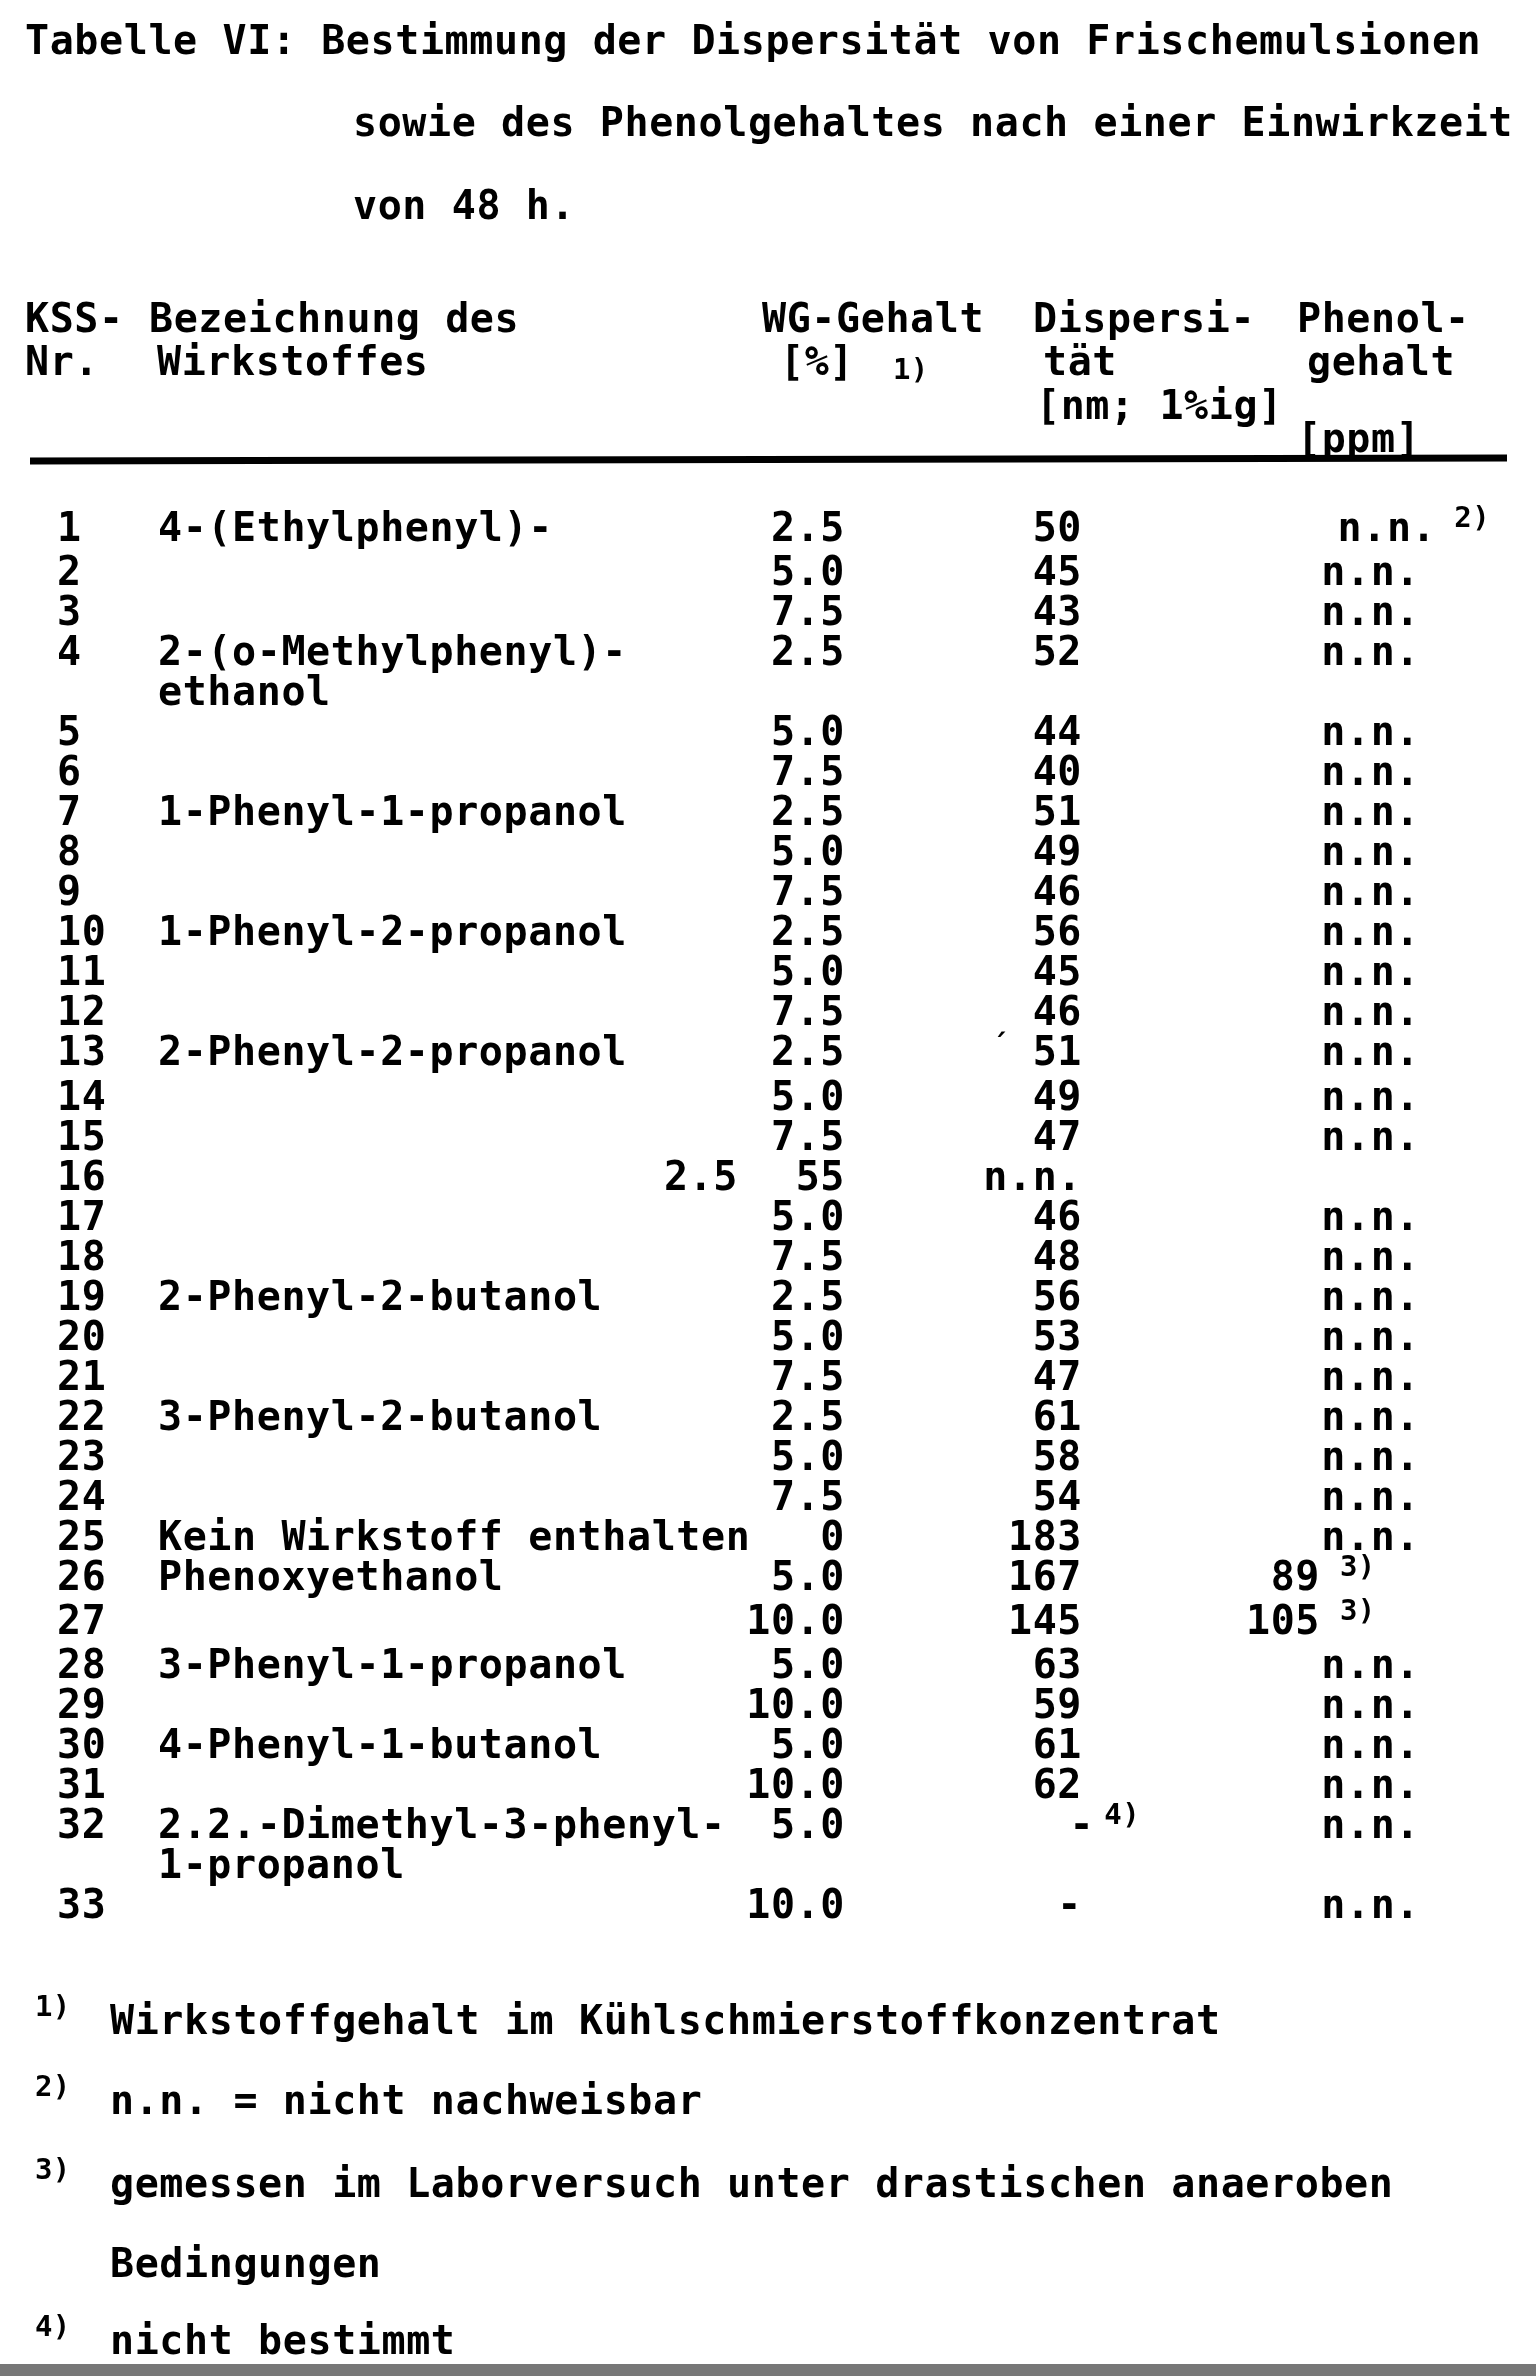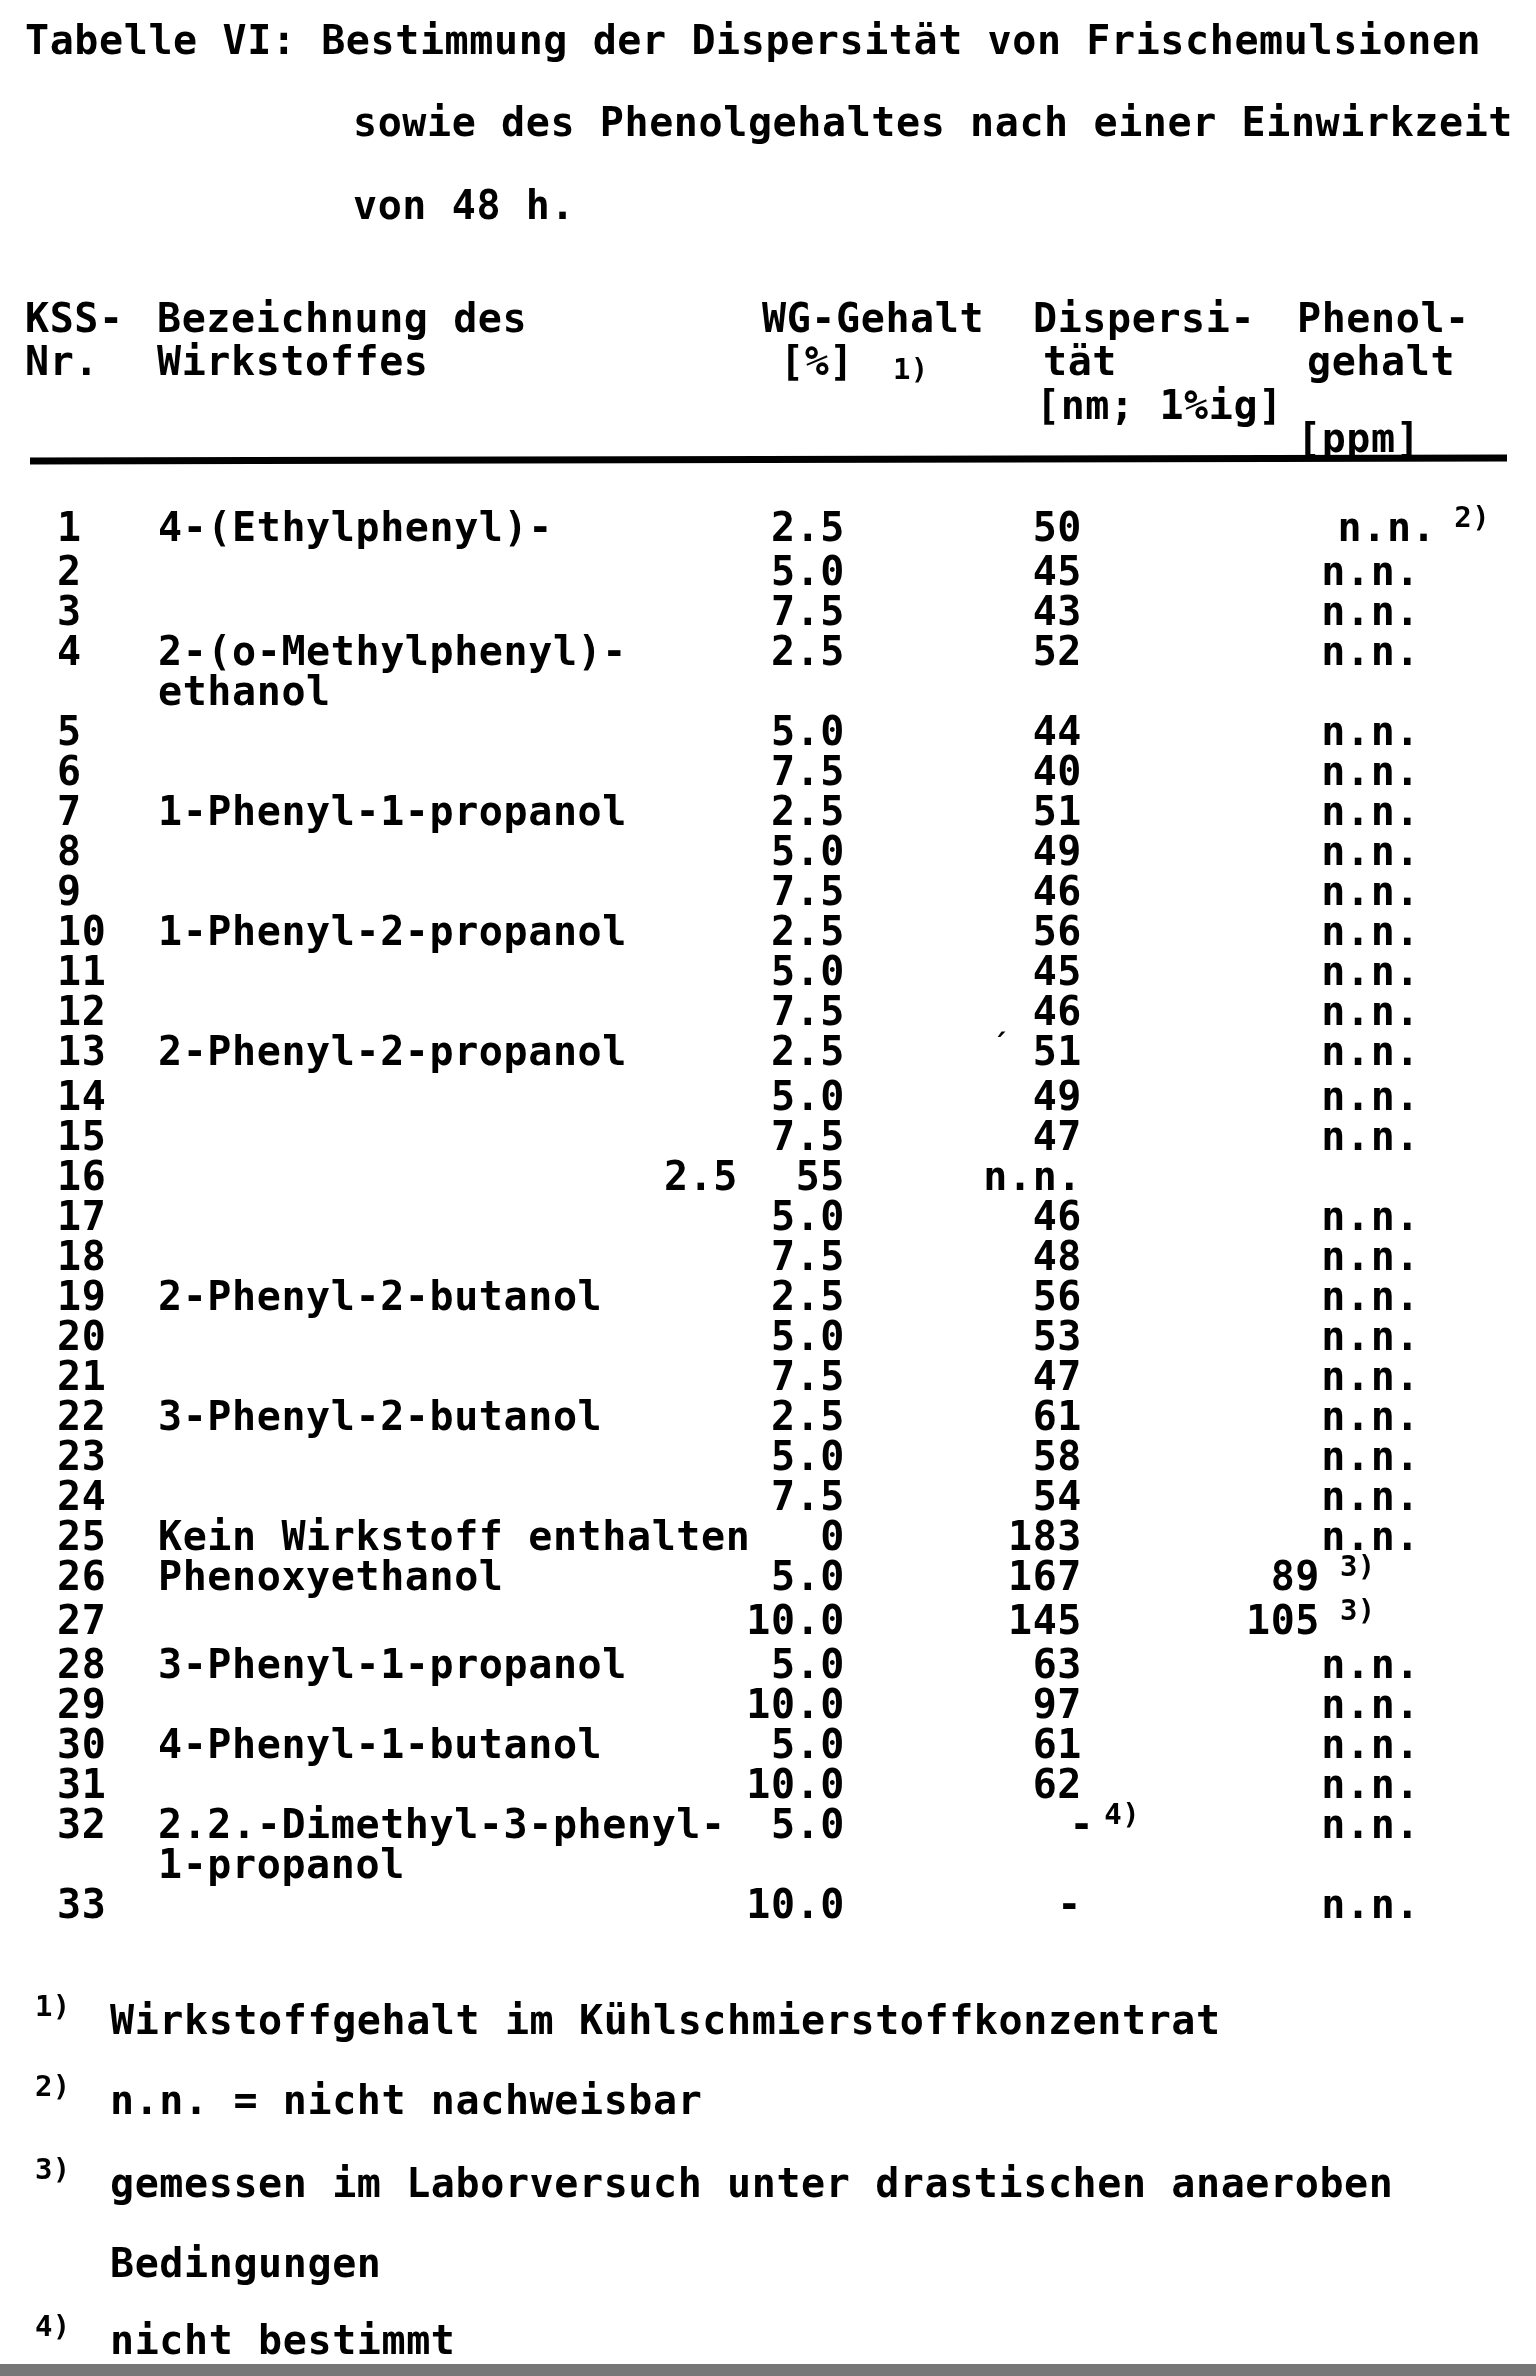--- a/index.html
+++ b/index.html
@@ -85,21 +85,21 @@
 <div class="page">
 
   <div class="abs title-line" style="left:25px; top:20px;">Tabelle VI: Bestimmung der Dispersität von Frischemulsionen</div>
   <div class="abs title-line" style="left:353px; top:102px;">sowie des Phenolgehaltes nach einer Einwirkzeit</div>
   <div class="abs title-line" style="left:353px; top:185px;">von 48 h.</div>
 
   <div>
     <span class="abs" style="left:25px;  top:298px;">KSS-</span>
     <span class="abs" style="left:25px;  top:341px;">Nr.</span>
 
-    <span class="abs" style="left:157px; top:298px;">Bezeichnung des</span>
+    <span class="abs" style="left:149px; top:298px;">Bezeichnung des</span>
     <span class="abs" style="left:157px; top:341px;">Wirkstoffes</span>
 
     <span class="abs" style="left:762px; top:298px;">WG-Gehalt</span>
     <span class="abs" style="left:780px; top:341px;">[%]</span>
     <span class="abs sup" style="left:893px; top:342px;">1)</span>
 
     <span class="abs" style="left:1033px; top:298px;">Dispersi-</span>
     <span class="abs" style="left:1043px; top:341px;">tät</span>
     <span class="abs" style="left:1036px; top:385px;">[nm; 1%ig]</span>
 
@@ -386,21 +386,21 @@
       <span class="c disp"><span class="disp-val">63</span></span>
       <span class="c phenol"><span class="ph-val">n.n.</span></span>
     </div>
       <div class="t-row">
       <span class="c nr">29</span>
       <span class="c name">
         
         
       </span>
       <span class="c wg">10.0</span>
-      <span class="c disp"><span class="disp-val">97</span></span>
+      <span class="c disp"><span class="disp-val">59</span></span>
       <span class="c phenol"><span class="ph-val">n.n.</span></span>
     </div>
       <div class="t-row">
       <span class="c nr">30</span>
       <span class="c name">
         <span class="nline name1">4-Phenyl-1-butanol</span>
 
       </span>
       <span class="c wg">5.0</span>
       <span class="c disp"><span class="disp-val">61</span></span>

